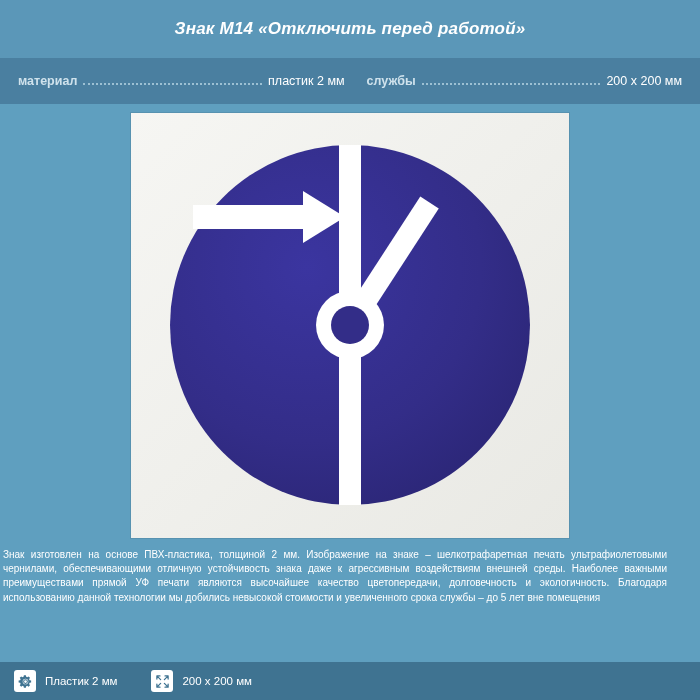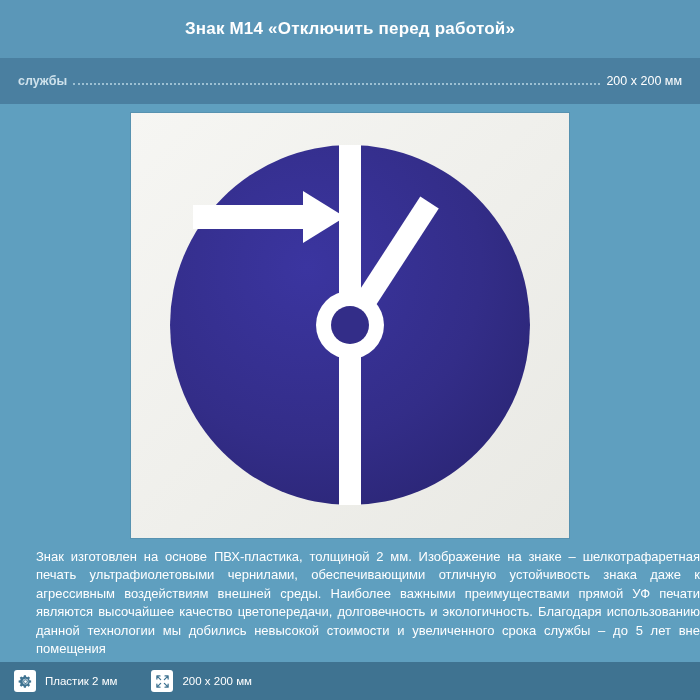--- a/index.html
+++ b/index.html
@@ -32,20 +32,21 @@
     display: flex;
     align-items: center;
     justify-content: center;
   }
   .header-title {
     color: #ffffff;
     font-size: 17px;
     font-weight: bold;
     letter-spacing: 0.2px;
     text-align: left;
+    font-style: italic;
   }
 
   
   .spec-band {
     position: absolute;
     left: 0;
     top: 58px;
     width: 700px;
     height: 46px;
     background: #4a7fa0;
@@ -95,25 +96,25 @@
   .sign-inner {
     position: absolute;
     left: 0; top: 0; right: 0; bottom: 0;
     overflow: hidden;
   }
   .sign-svg { display: block; }
 
   
   .description {
     position: absolute;
-    left: 36px;
+    left: 3px;
     top: 548px;
     width: 664px;
     color: #ffffff;
-    font-size: 13px;
+    font-size: 10px;
     line-height: 1.42;
     text-align: justify;
   }
 
   
   .footer {
     position: absolute;
     left: 0;
     bottom: 0;
     width: 700px;
@@ -150,20 +151,25 @@
 <body>
 
 <div class="page">
 
   <div class="header">
     <div class="header-title">Знак M14 «Отключить перед работой»</div>
   </div>
 
   <div class="spec-band"></div>
   <div class="spec-row">
+    <div class="spec-group first">
+      <span class="spec-label">материал</span>
+      <span class="dots"></span>
+      <span class="spec-value">пластик 2 мм</span>
+    </div>
     <div class="spec-group">
       <span class="spec-label">службы</span>
       <span class="dots"></span>
       <span class="spec-value">200 x 200 мм</span>
     </div>
   </div>
 
   <div class="sign-wrap">
     <div class="sign-inner">
       <svg class="sign-svg" width="438" height="425" viewBox="0 0 438 425">

